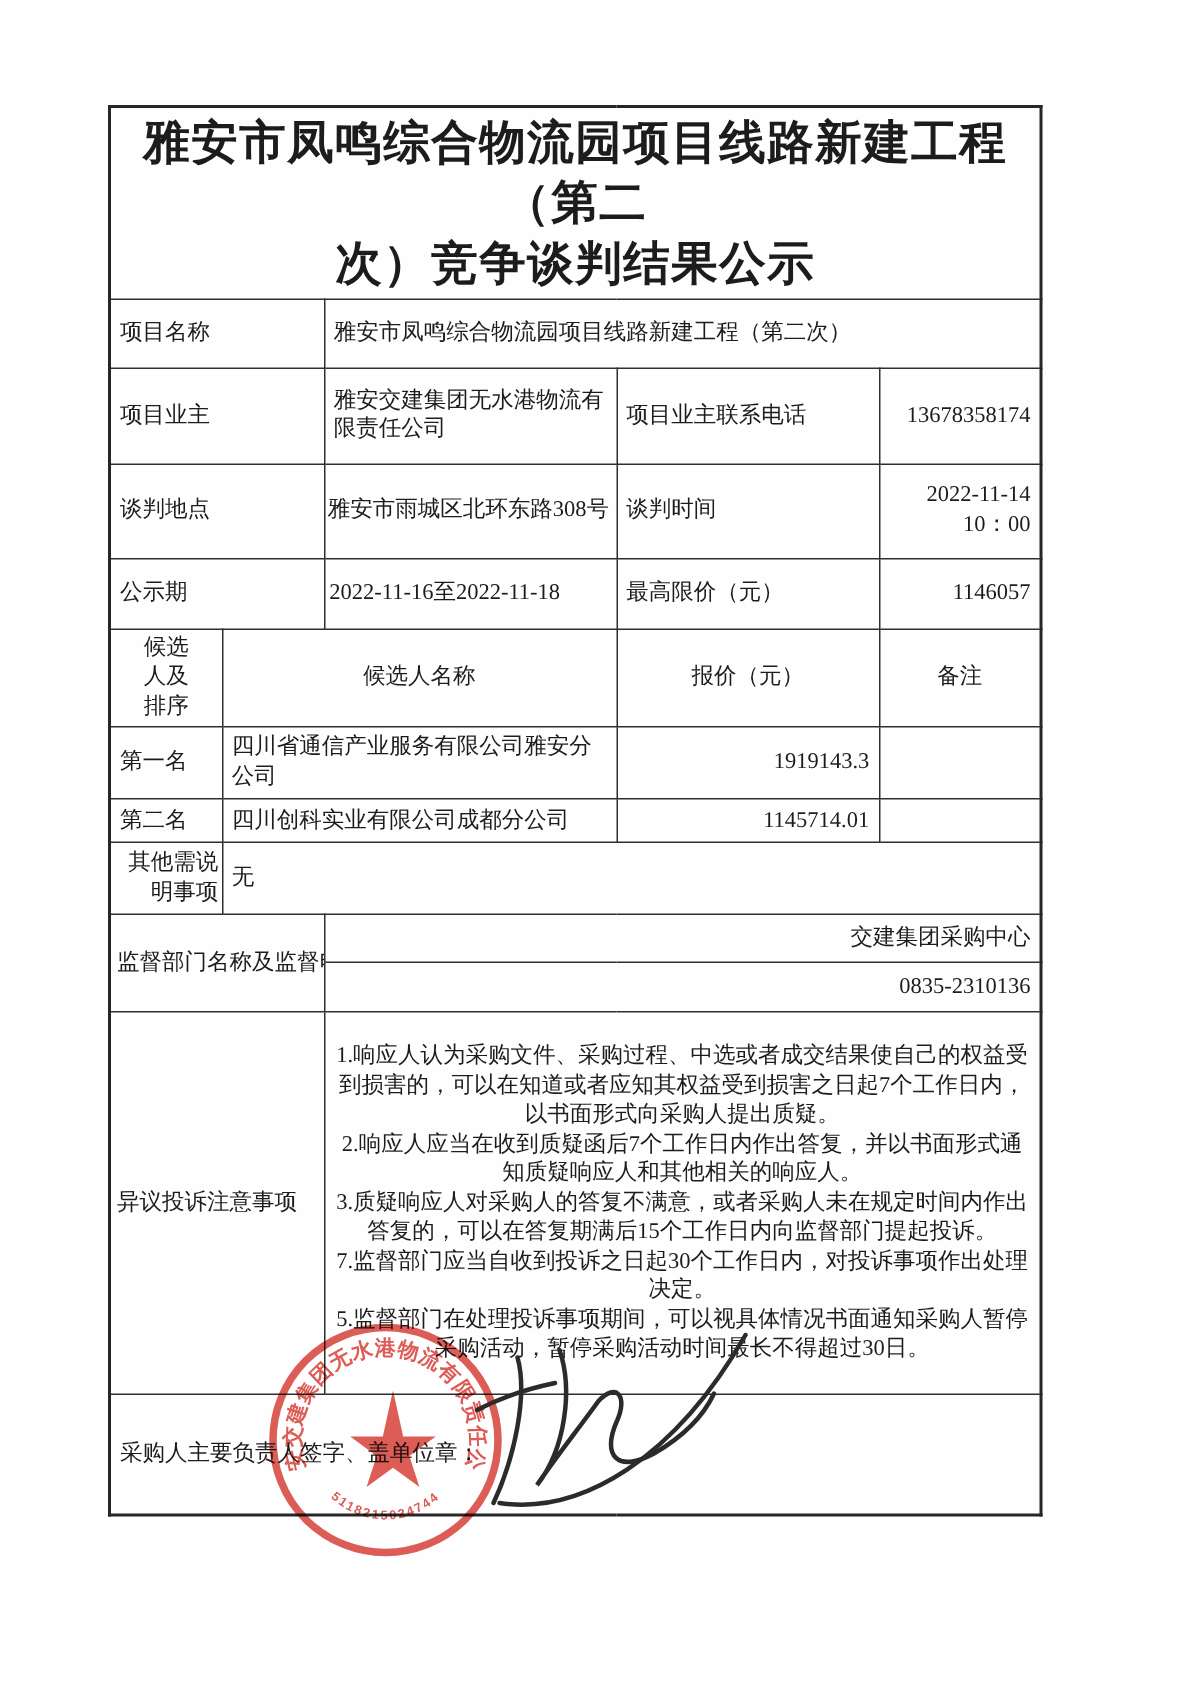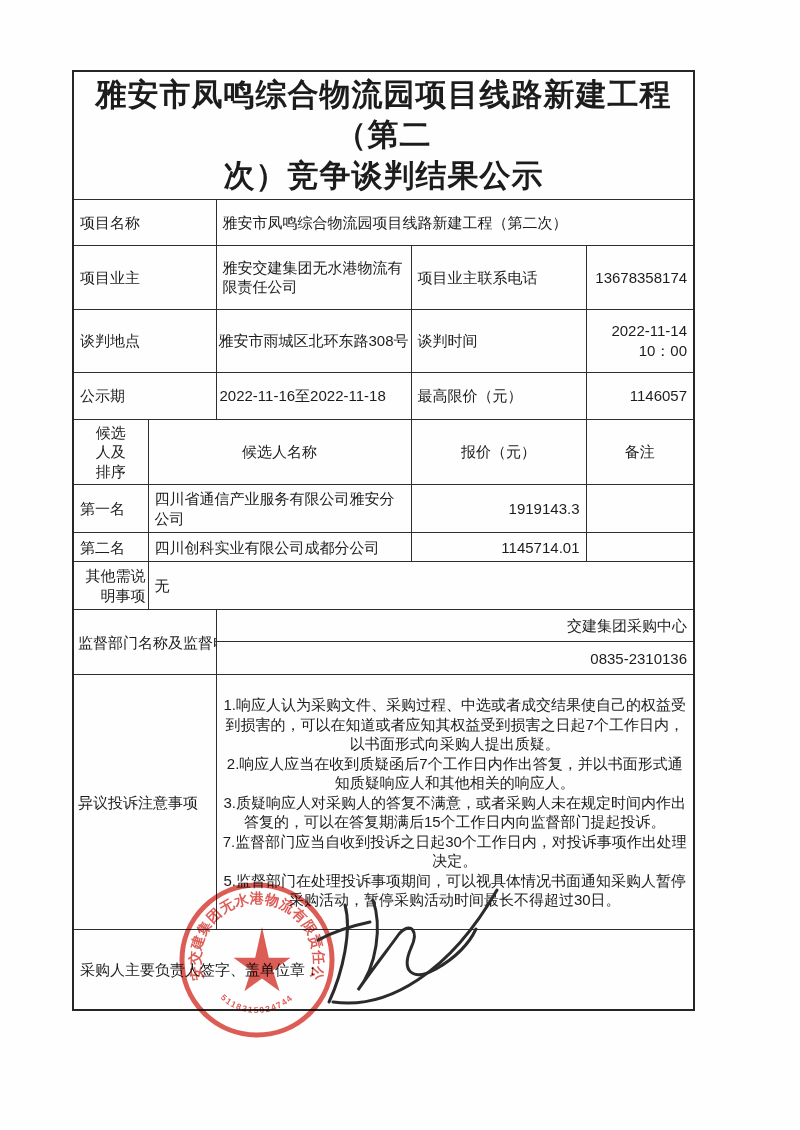--- a/index.html
+++ b/index.html
@@ -8,21 +8,21 @@
     position:relative; width:800px; height:1130px; margin:0 auto;
     background:#fefefe; overflow:hidden; color:#1d1d1d;
   }
   table.notice {
     position:absolute; left:72px; top:70px; width:621px;
     border-collapse:collapse; table-layout:fixed;
     font-size:15px; color:#1c1c1c;
   }
   table.notice td {
     border:1.5px solid #2e2e2e; vertical-align:middle;
-    padding:3px 6px; line-height:1.3; overflow:hidden;
+    padding:3px 6px; line-height:1.3; overflow:hidden;font-family:Liberation Serif, serif;
   }
   table.notice { border:2.5px solid #262626; }
   .title-cell { text-align:center; font-weight:bold; font-size:31px; letter-spacing:1px; line-height:1.45; font-family:"Liberation Sans", sans-serif; }
   .lbl { text-align:left; }
   .lbl-center { text-align:center; }
   .val-left { text-align:left; }
   .val-center { text-align:right; }
   .nowrap { white-space:nowrap; }
   .two-line { line-height:1.35; }
   .objection-text { font-size:15px; line-height:1.42; text-align:center; }

